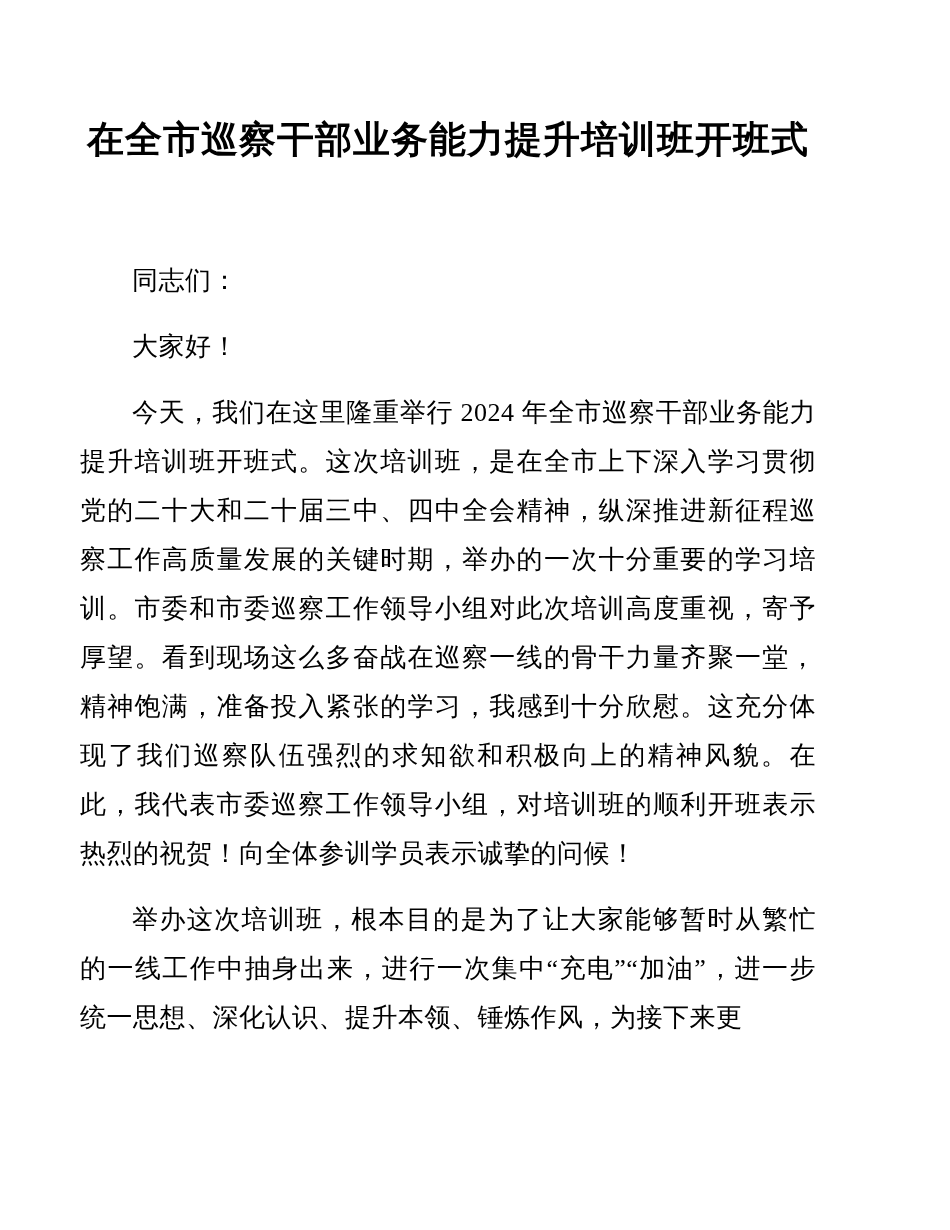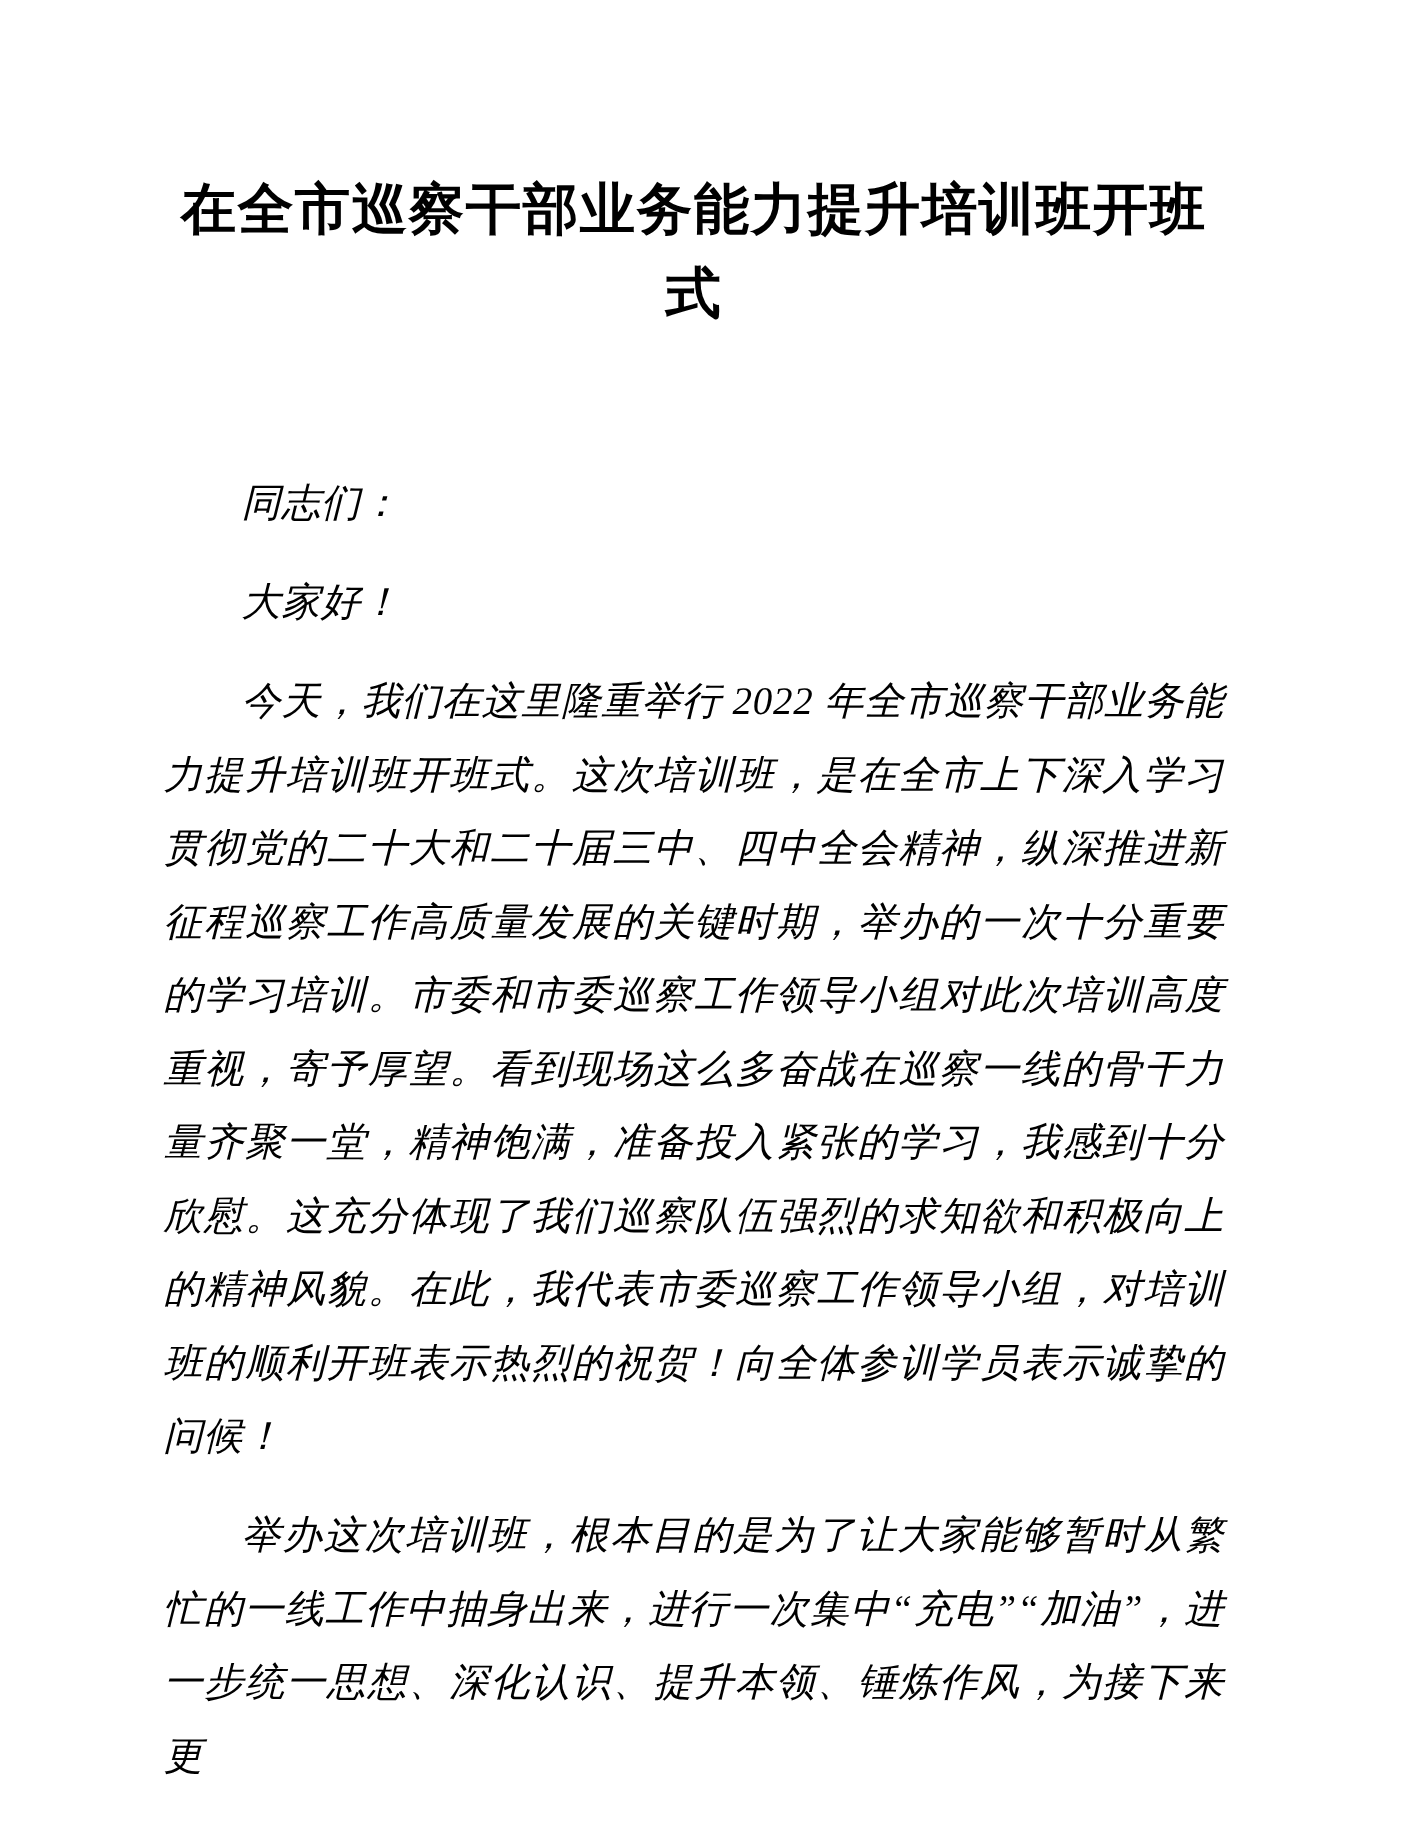--- a/index.html
+++ b/index.html
@@ -10,21 +10,21 @@
   body {
     width: 950px;
     height: 1230px;
     overflow: hidden;
     color: #000000;
   }
   .page {
     width: 950px;
     height: 1230px;
     box-sizing: border-box;
-    padding: 112px 134px 0 109px;
+    padding: 112px 134px 0 80px;
     background: #ffffff;
   }
   .doc-title {
     margin: 0 0 88px 0;
     font-family: "Liberation Sans", "DejaVu Sans", sans-serif;
     font-weight: 700;
     font-size: 37px;
     line-height: 1.5;
     text-align: center;
     letter-spacing: 1px;
@@ -36,31 +36,30 @@
   .para {
     margin: 0 0 17px 0;
     font-family: "Liberation Serif", "DejaVu Serif", serif;
     font-size: 26px;
     line-height: 49px;
     letter-spacing: 0.5px;
     text-align: justify;
     text-justify: inter-character;
     text-indent: 2em;
     color: #000000;
-    font-style: italic;
   }
 </style>
 </head>
 <body>
 
 <div class="page">
   <h1 class="doc-title">
     <span class="title-line">在全市巡察干部业务能力提升培训班开班式</span>
   </h1>
 
   <p class="para">同志们：</p>
 
   <p class="para">大家好！</p>
 
-  <p class="para">今天，我们在这里隆重举行 2022 年全市巡察干部业务能力提升培训班开班式。这次培训班，是在全市上下深入学习贯彻党的二十大和二十届三中、四中全会精神，纵深推进新征程巡察工作高质量发展的关键时期，举办的一次十分重要的学习培训。市委和市委巡察工作领导小组对此次培训高度重视，寄予厚望。看到现场这么多奋战在巡察一线的骨干力量齐聚一堂，精神饱满，准备投入紧张的学习，我感到十分欣慰。这充分体现了我们巡察队伍强烈的求知欲和积极向上的精神风貌。在此，我代表市委巡察工作领导小组，对培训班的顺利开班表示热烈的祝贺！向全体参训学员表示诚挚的问候！</p>
+  <p class="para">今天，我们在这里隆重举行 2024 年全市巡察干部业务能力提升培训班开班式。这次培训班，是在全市上下深入学习贯彻党的二十大和二十届三中、四中全会精神，纵深推进新征程巡察工作高质量发展的关键时期，举办的一次十分重要的学习培训。市委和市委巡察工作领导小组对此次培训高度重视，寄予厚望。看到现场这么多奋战在巡察一线的骨干力量齐聚一堂，精神饱满，准备投入紧张的学习，我感到十分欣慰。这充分体现了我们巡察队伍强烈的求知欲和积极向上的精神风貌。在此，我代表市委巡察工作领导小组，对培训班的顺利开班表示热烈的祝贺！向全体参训学员表示诚挚的问候！</p>
 
   <p class="para">举办这次培训班，根本目的是为了让大家能够暂时从繁忙的一线工作中抽身出来，进行一次集中“充电”“加油”，进一步统一思想、深化认识、提升本领、锤炼作风，为接下来更</p>
 </div>
 
 </body></html>

